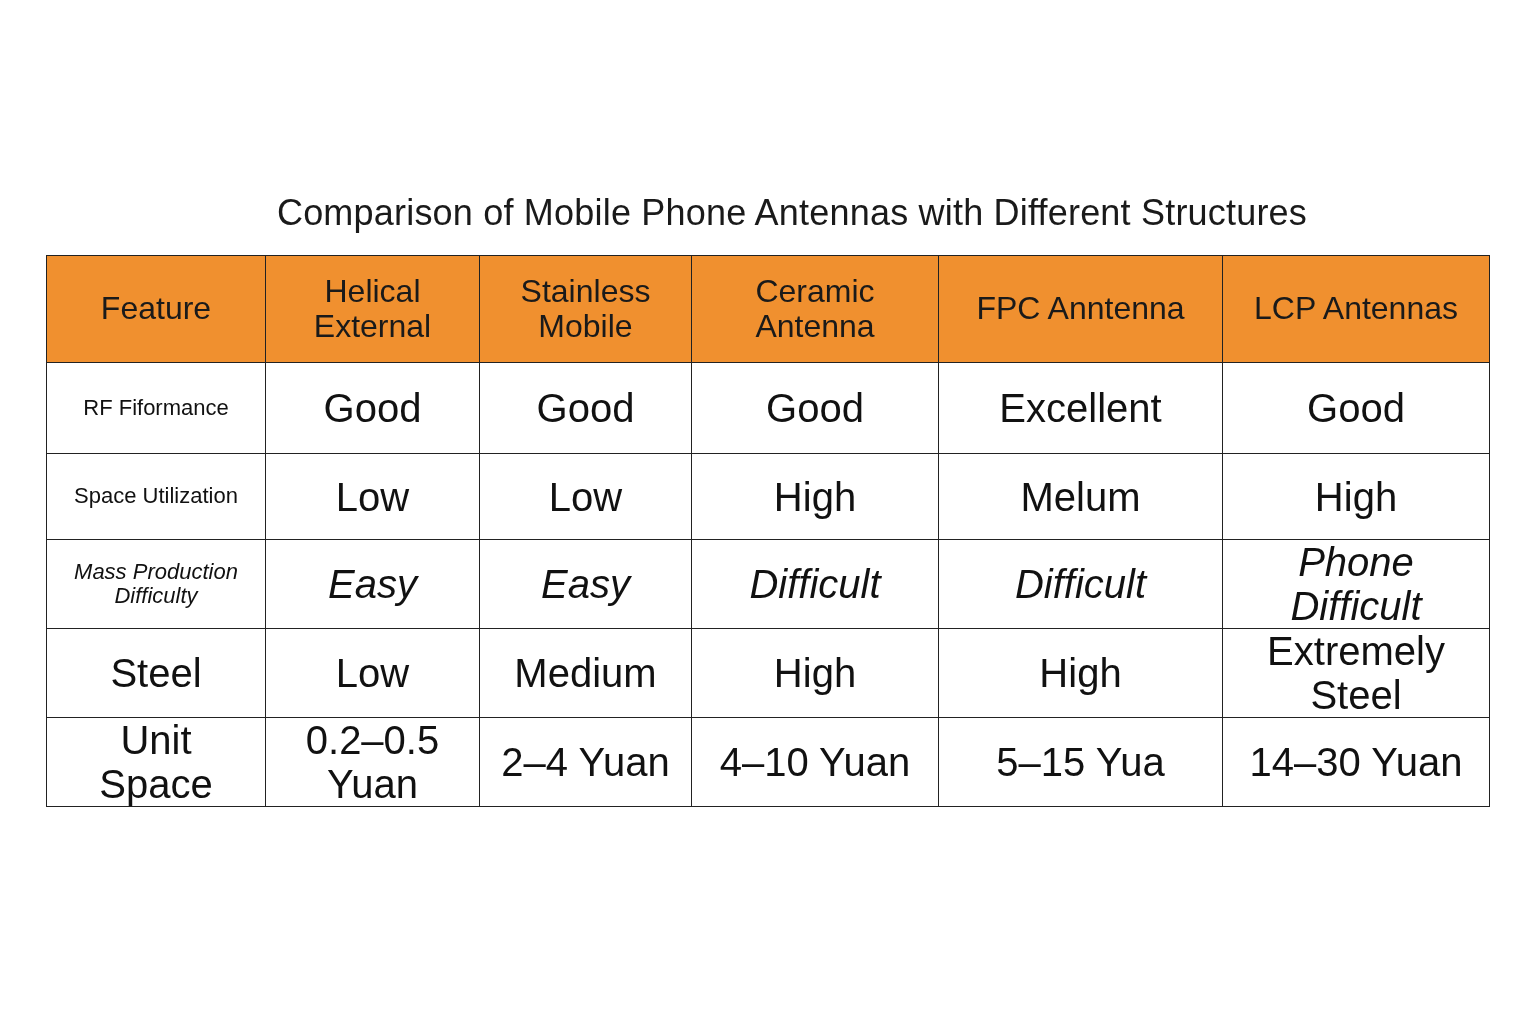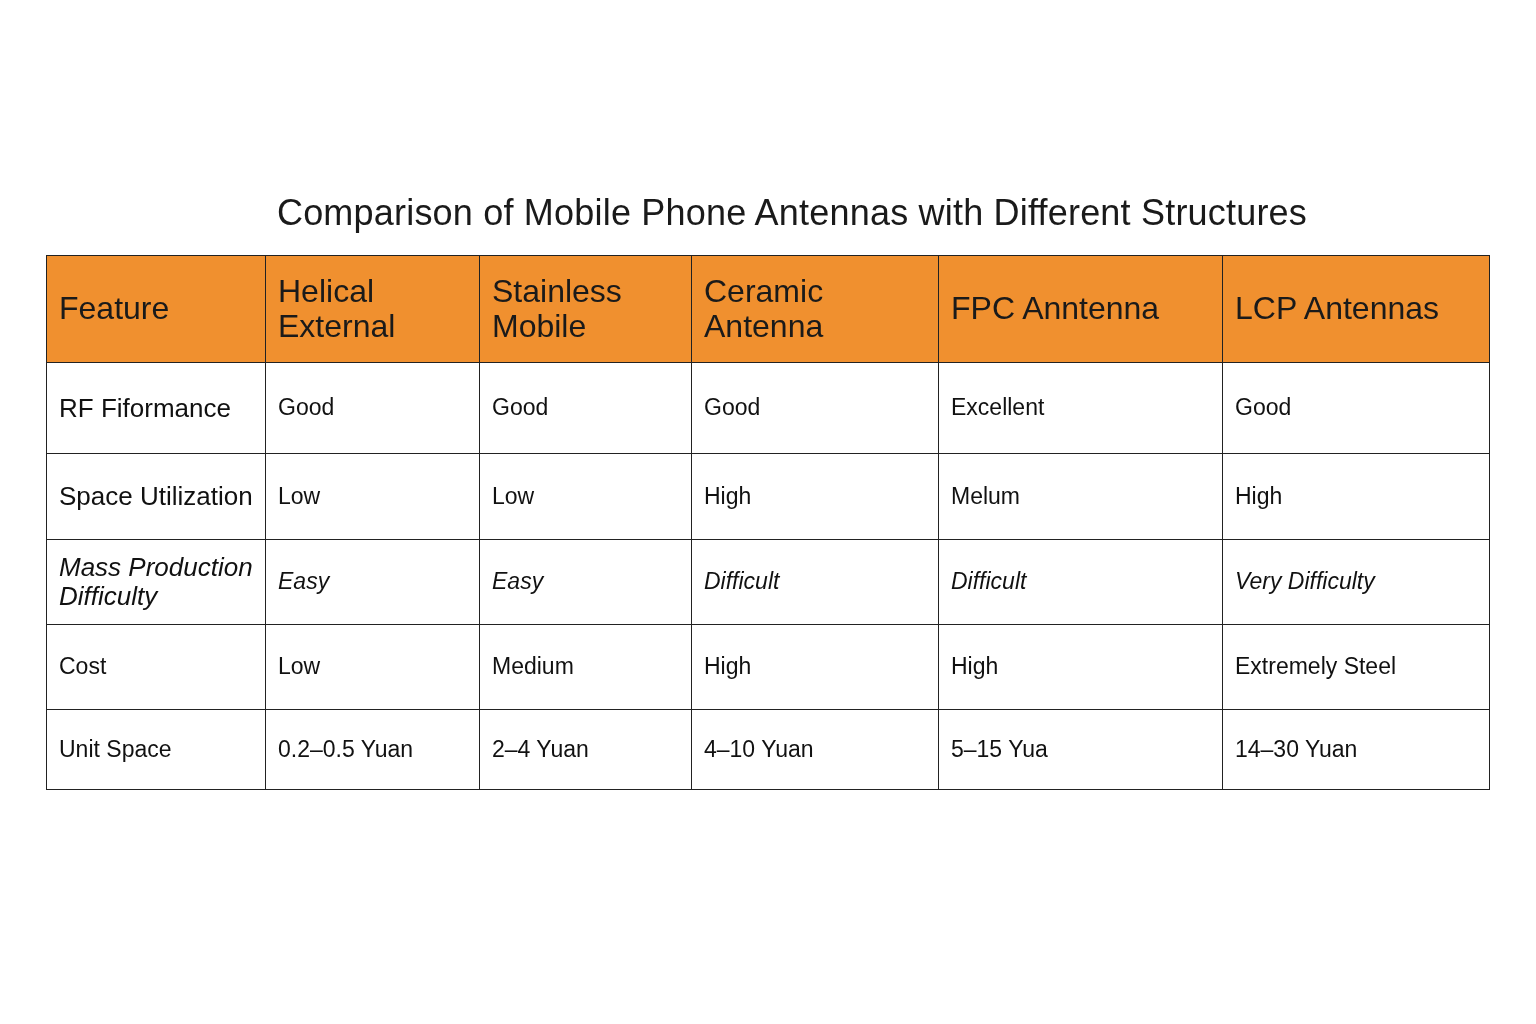--- a/index.html
+++ b/index.html
@@ -1,22 +1,22 @@
 <!DOCTYPE html>
 <html><head>
 <meta charset="utf-8">
 <style>
   html, body { margin:0; padding:0; background:#ffffff; }
   body { width:1536px; height:1024px; position:relative; font-family:"Liberation Sans", "DejaVu Sans", sans-serif; color:#111; overflow:hidden; }
   .title { position:absolute; left:0; width:1584px; top:192px; text-align:center; font-size:36px; color:#1a1a1a; letter-spacing:0.2px; }
   table { position:absolute; left:46px; top:255px; border-collapse:collapse; table-layout:fixed; }
-  td, th { border:1.5px solid #222; text-align:left; vertical-align:middle; padding:0 12px; line-height:1.1; }
+  td, th { border:1.5px solid #222; text-align:center; vertical-align:middle; padding:0 12px; line-height:1.1; }
   th { background:#f0902f; font-weight:normal; font-size:32px; color:#1a1a1a; height:106px; }
-  td { font-size:23px; color:#111; }
-  td.feat { font-size:26px; }
+  td { font-size:40px; color:#111; }
+  td.feat { font-size:22px; }
   tr.r1 td { height:90px; }
   tr.r2 td { height:85px; }
   tr.r3 td { height:84px;font-style:italic; }
   tr.r4 td { height:84px; }
   tr.r5 td { height:79px; }
 </style>
 </head>
 <body>
 
 <div class="title">Comparison of Mobile Phone Antennas with Different Structures</div>
@@ -56,24 +56,24 @@
       <td>High</td>
       <td>Melum</td>
       <td>High</td>
     </tr>
     <tr class="r3">
       <td class="feat">Mass Production Difficulty</td>
       <td>Easy</td>
       <td>Easy</td>
       <td>Difficult</td>
       <td>Difficult</td>
-      <td>Very Difficulty</td>
+      <td>Phone Difficult</td>
     </tr>
     <tr class="r4">
-      <td>Cost</td>
+      <td>Steel</td>
       <td>Low</td>
       <td>Medium</td>
       <td>High</td>
       <td>High</td>
       <td>Extremely Steel</td>
     </tr>
     <tr class="r5">
       <td>Unit Space</td>
       <td>0.2–0.5 Yuan</td>
       <td>2–4 Yuan</td>

